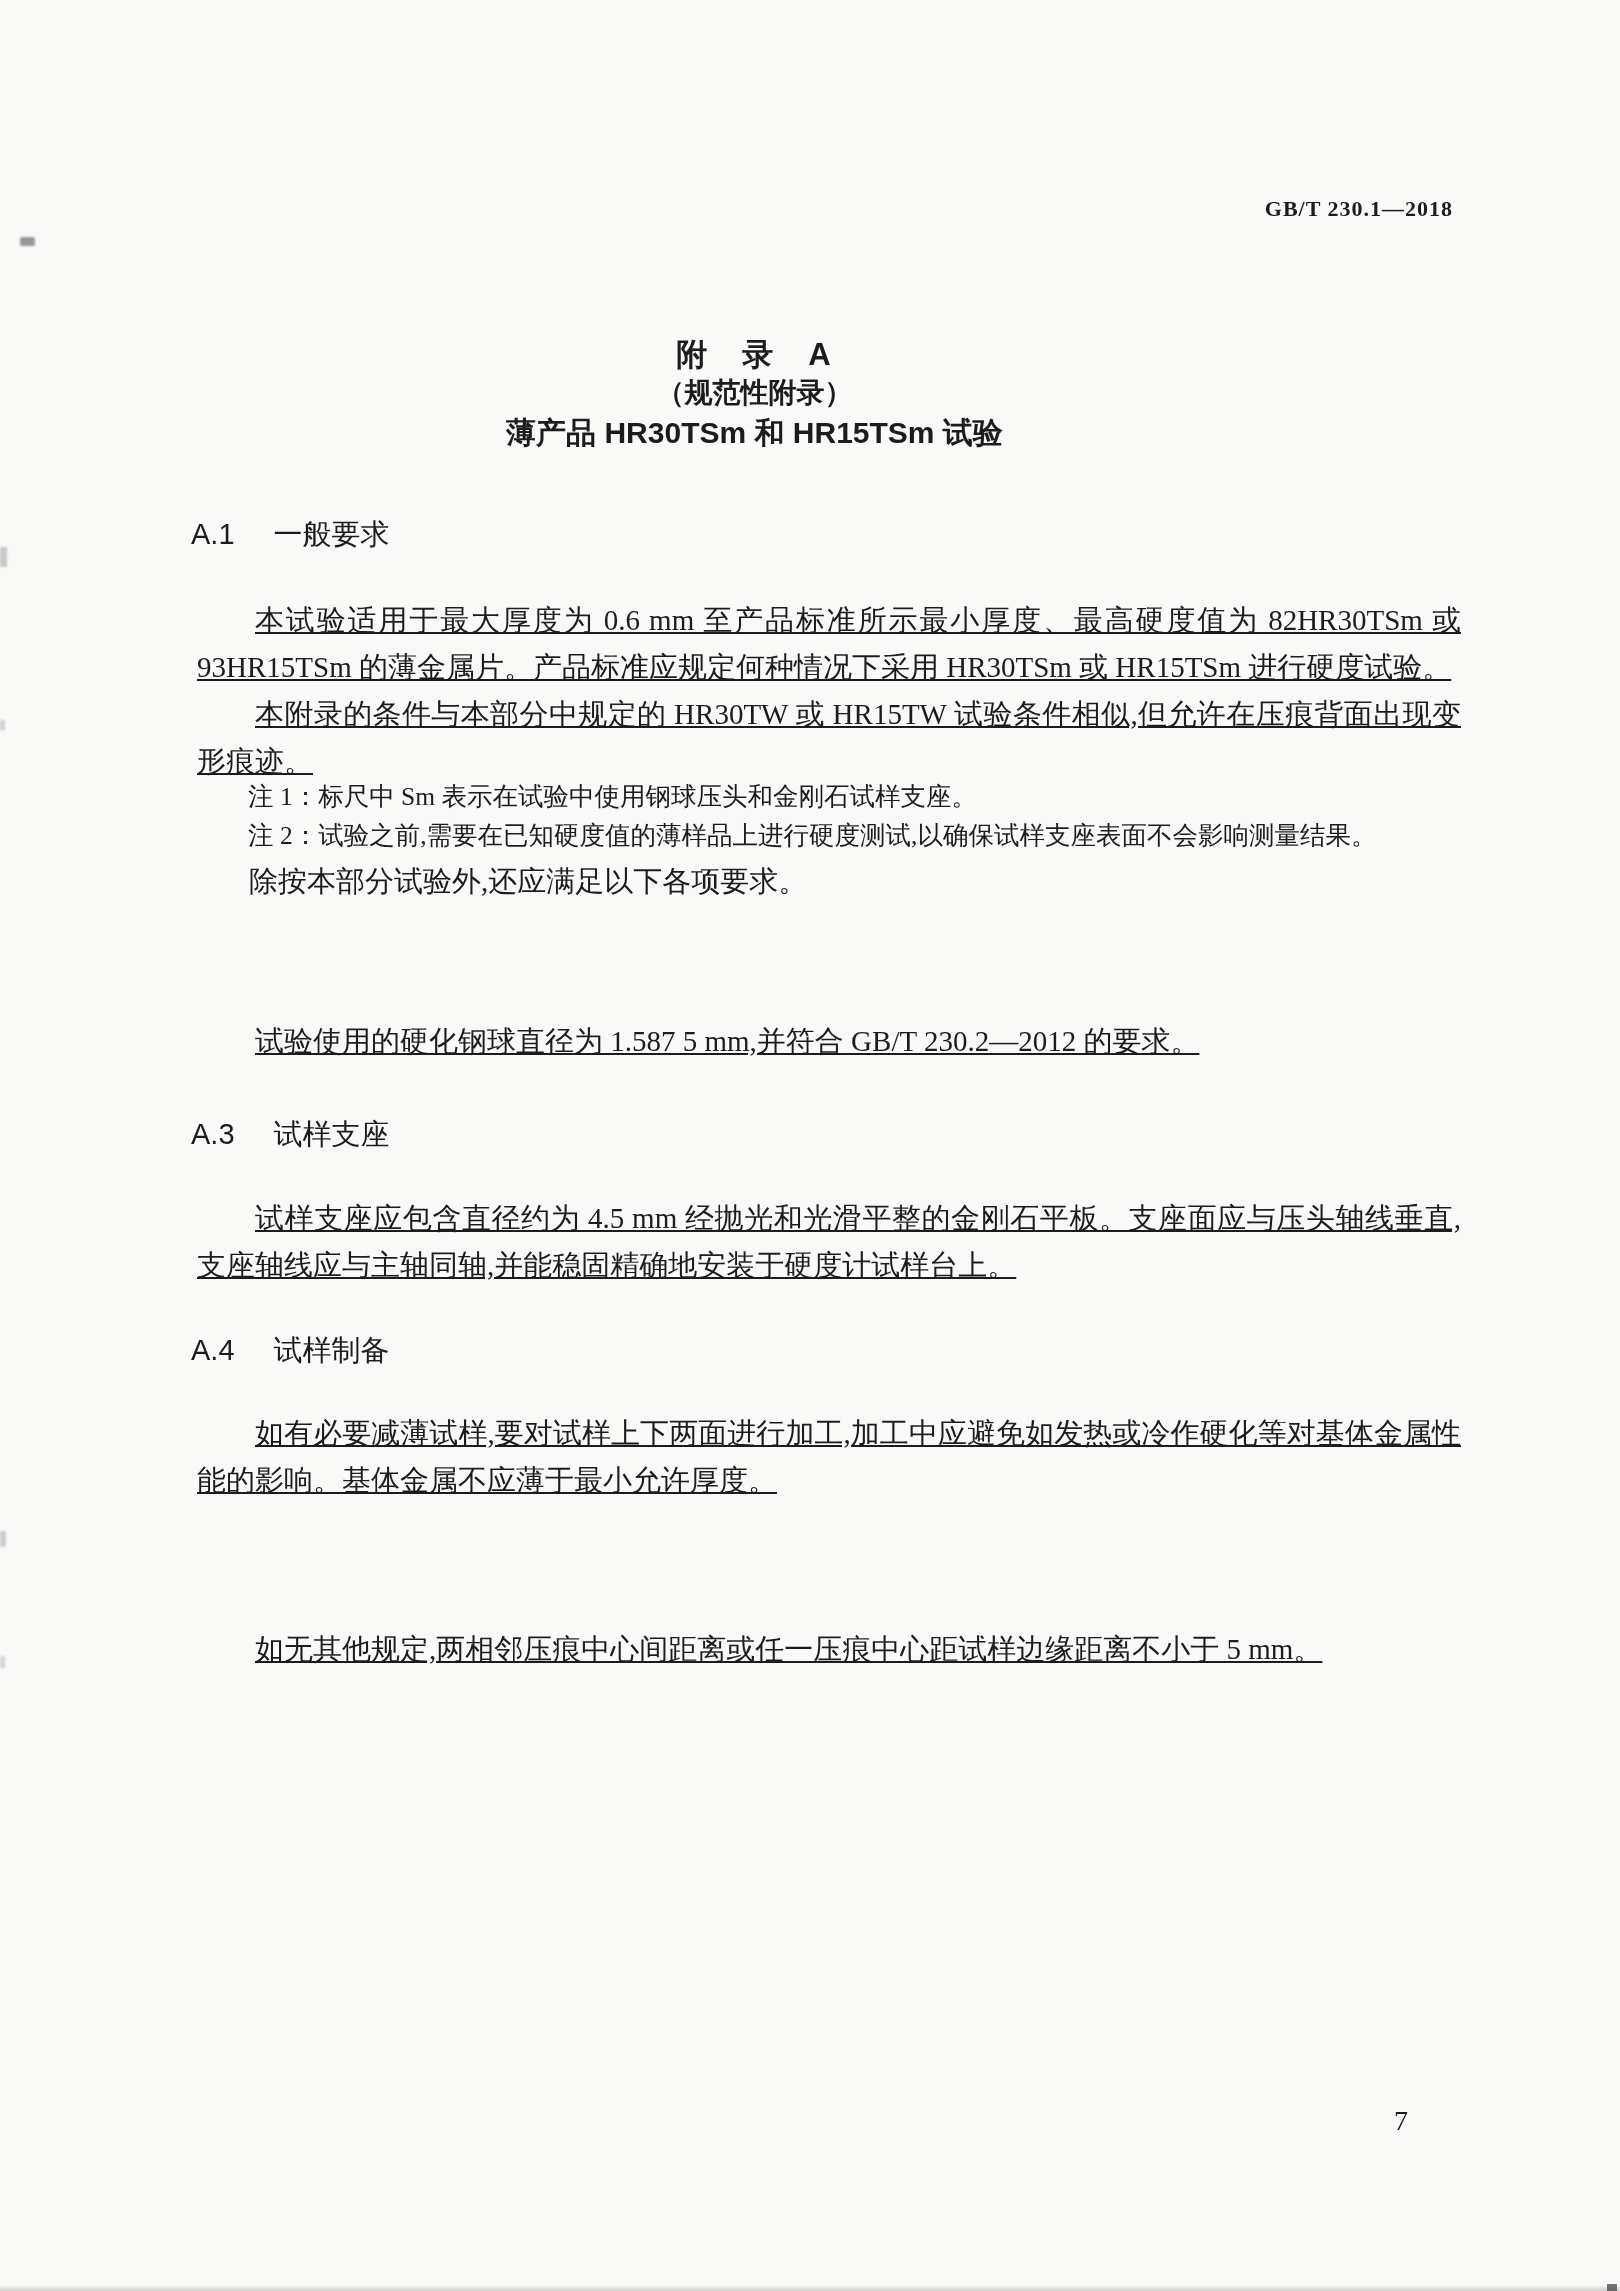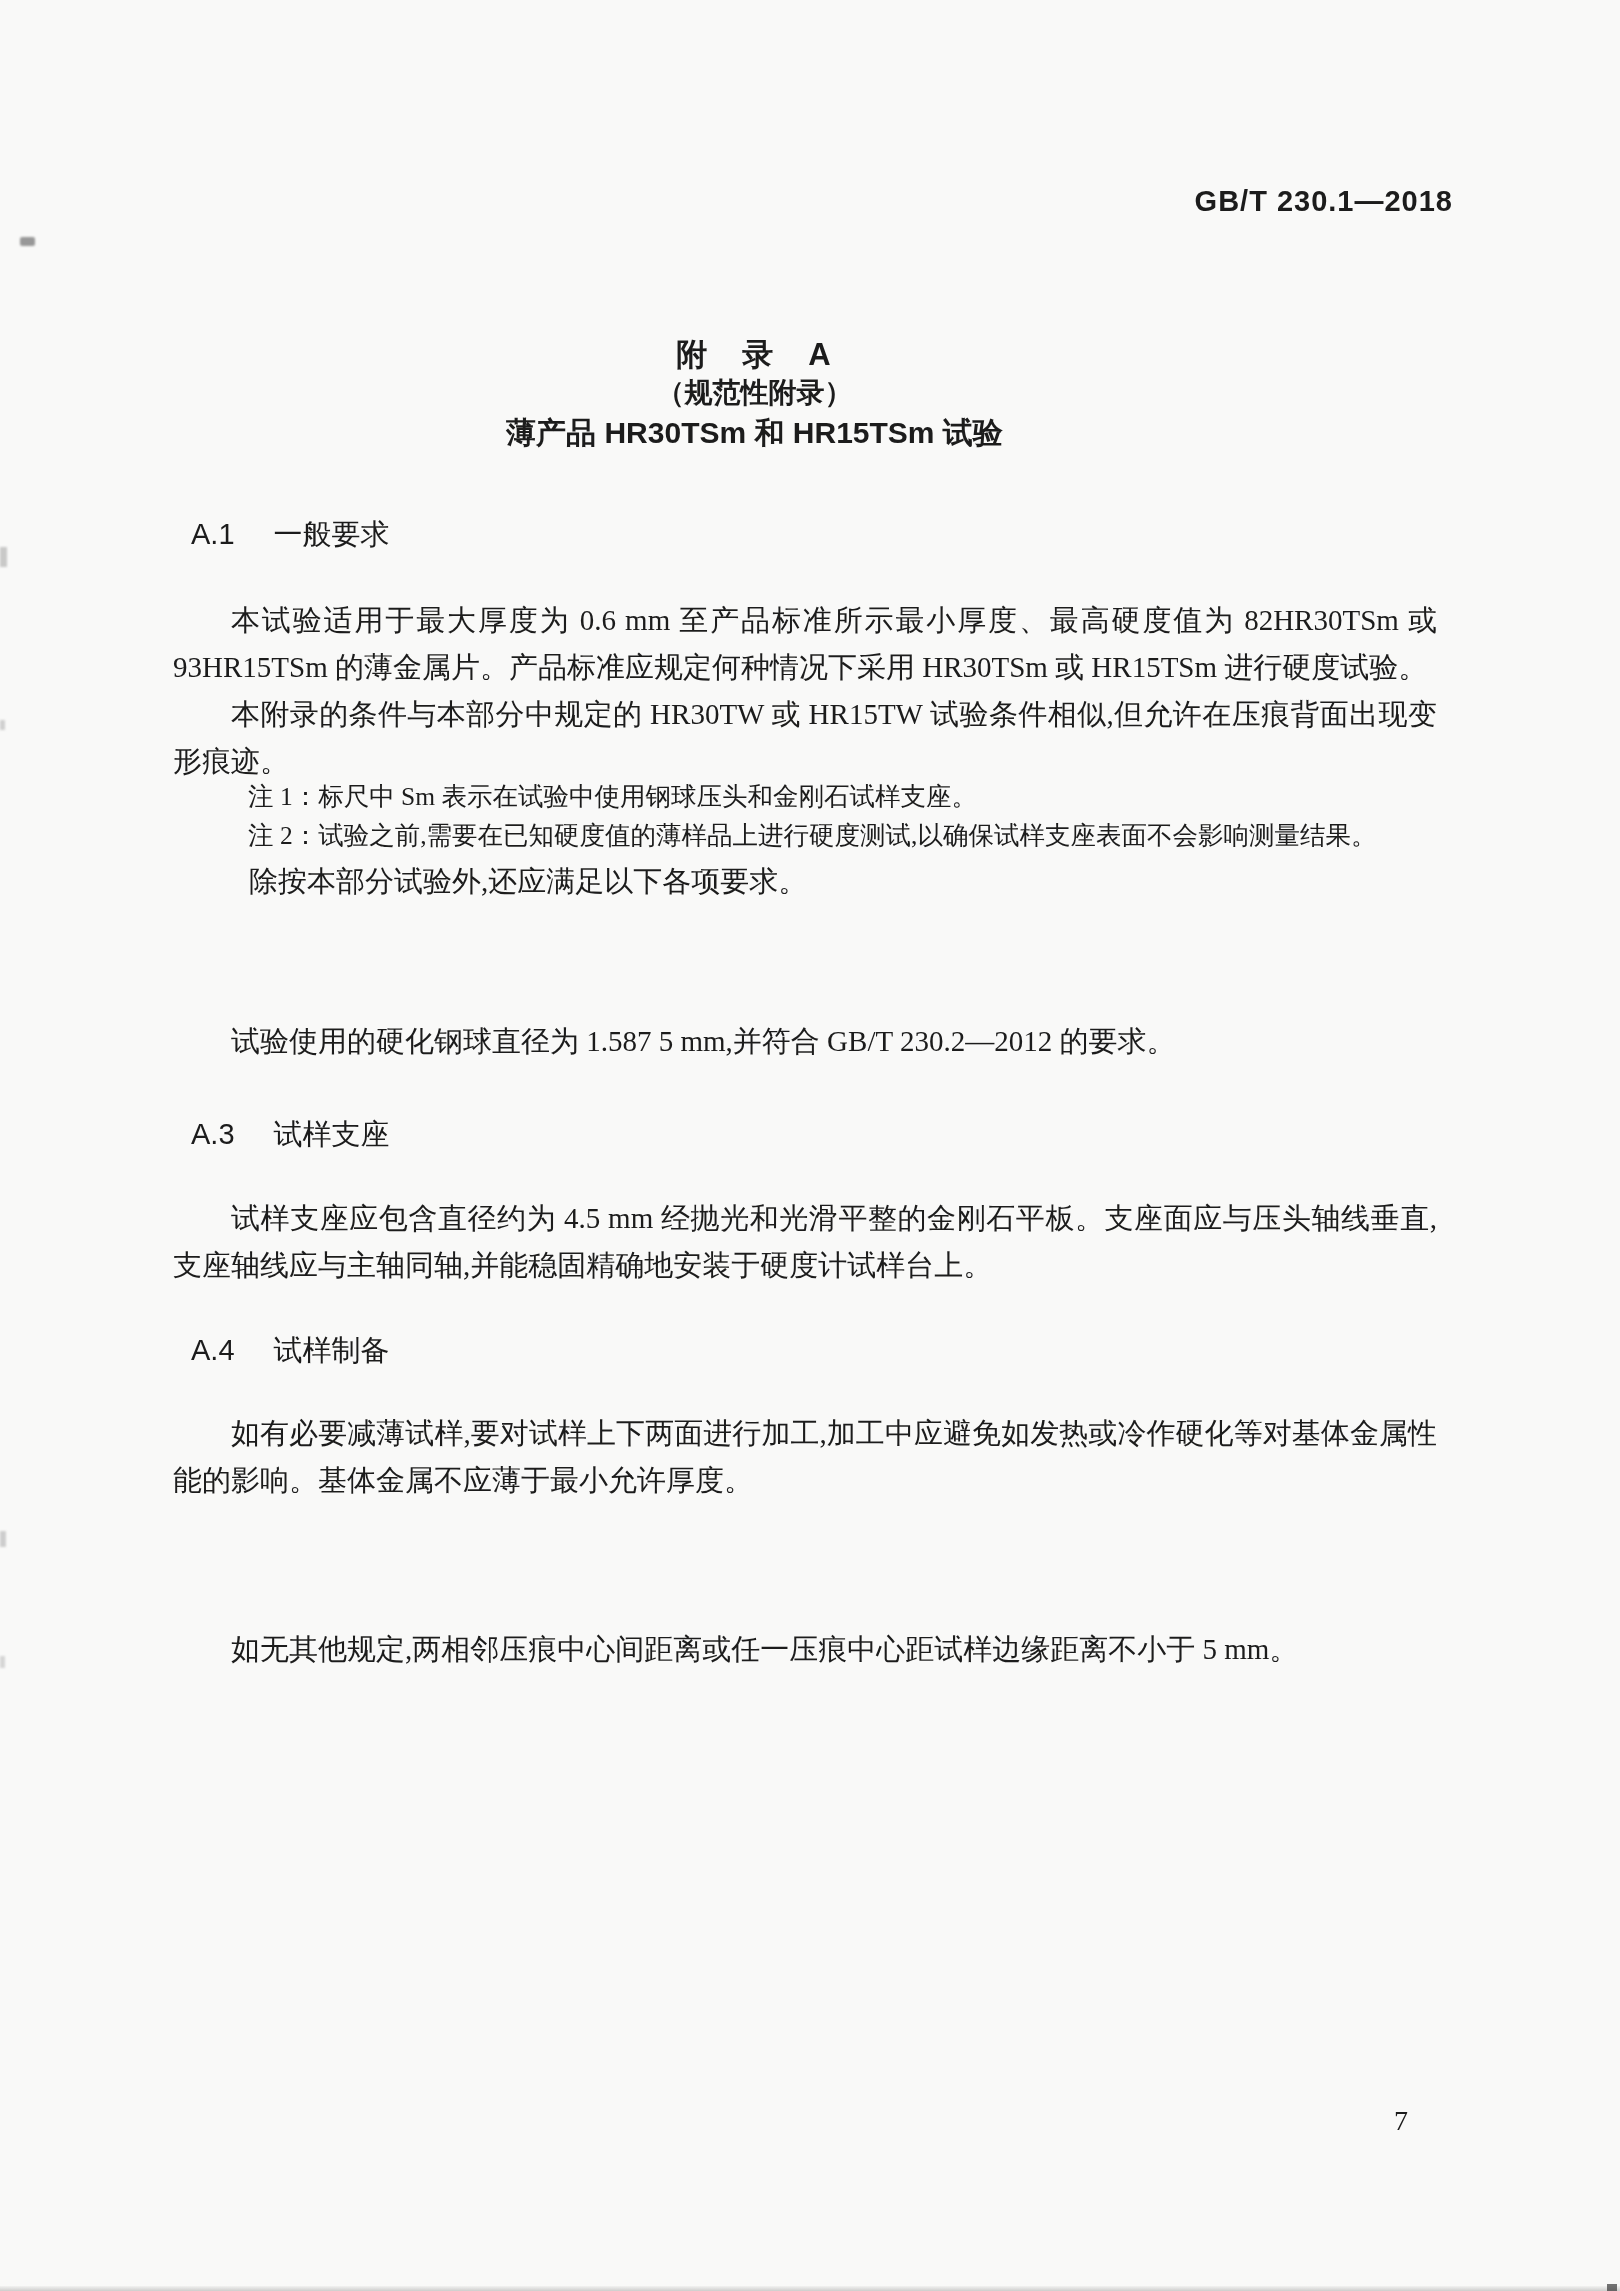--- a/index.html
+++ b/index.html
@@ -13,26 +13,26 @@
     height: 2292px;
     background: #f9f9f8;
     overflow: hidden;
     font-family: "Liberation Serif", "DejaVu Serif", serif;
     color: #1c1c1c;
   }
 
   
   .header-code {
     position: absolute;
-    top: 185px;
+    top: 196px;
     right: 167px;
-    font-size: 29px;
+    font-size: 22px;
     font-weight: bold;
     letter-spacing: 1px;
-    font-family: Liberation Sans, sans-serif;
+    font-family: Liberation Serif, serif;
   }
 
   
   .title-line {
     position: absolute;
     left: 0;
     width: 1509px;
     text-align: center;
     font-weight: bold;
     font-family: "Liberation Sans", "DejaVu Sans", sans-serif;
@@ -48,26 +48,27 @@
     width: 1264px;
     font-size: 29px;
     line-height: 31px;
     font-weight: normal;
     font-family: "Liberation Sans", "DejaVu Sans", sans-serif;
   }
   .sec-heading .sec-title { margin-left: 39px; }
 
   .body-para {
     position: absolute;
-    left: 173px;
+    left: 197px;
     width: 1264px;
     font-size: 29px;
     line-height: 47px;
     text-align: justify;
     text-indent: 2em;
+    text-decoration: underline;
   }
 
   .note-line {
     position: absolute;
     left: 248px;
     width: 1264px;
     font-size: 25.5px;
     line-height: 39px;
     white-space: nowrap;
   }

